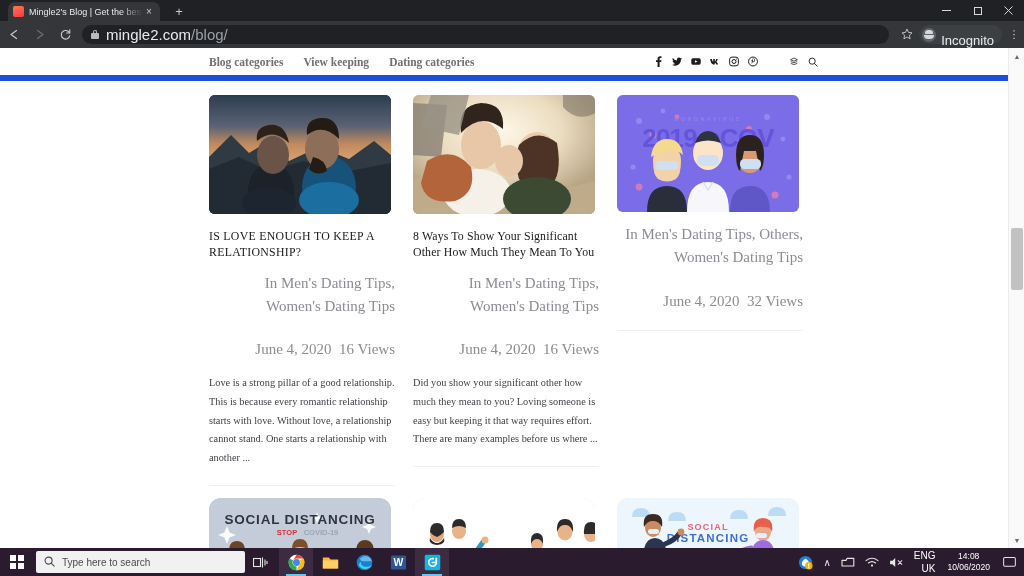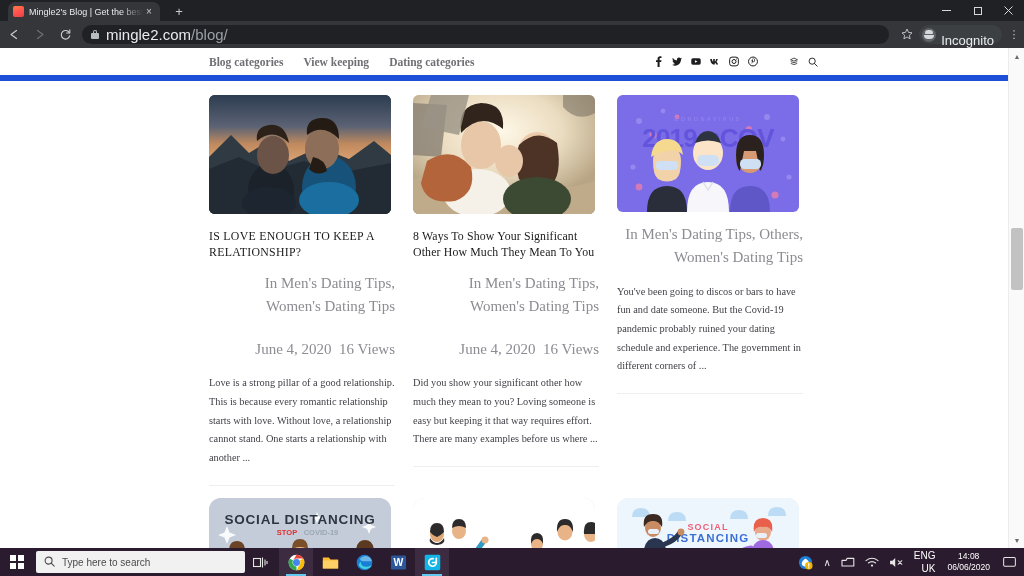--- a/index.html
+++ b/index.html
@@ -449,22 +449,24 @@
                   <ellipse cx="133" cy="62" rx="14" ry="16" fill="#d89a72"></ellipse>
                   <path d="M119 60 q0 -20 14 -20 q14 0 14 20 q0 12 -4 16 l-4 -20 l-12 0 l-4 20 q-4 -4 -4 -16z" fill="#2b2220"></path>
                   <rect x="123" y="64" width="21" height="10" rx="4.5" fill="#cfe0f5"></rect>
                   <path d="M113 117 q0 -26 20 -26 q20 0 20 26z" fill="#5f57c8"></path>
                 </g>
               </svg>
             </div>
           </div>
           <div class="card-meta">
             <span>In Men's Dating Tips, Others, Women's Dating Tips</span>
-          </div>
-          <div class="card-excerpt">You've been going to discos or bars to have fun and date someone. But the Covid-19 pandemic probably ruined your dating schedule and experience. The government in different corners of ...</div>
+            <span class="sub">
+              <span>June 4, 2020</span>&nbsp;&nbsp;<span>32 Views</span>
+            </span>
+          </div>
           <div class="divider"></div>
         </div>
       </div>
 
       <div class="grid" style="padding-top:12px;">
 
         <div class="col">
           <div class="thumb short">
             <div class="art">
               <svg viewBox="0 0 182 88" preserveAspectRatio="none">
@@ -708,21 +710,21 @@
           <path d="M1 4 L3.6 4 L6.6 1.2 L6.6 10.8 L3.6 8 L1 8 Z" fill="#e6e6e6"></path>
           <path d="M9.8 4 L13.8 8 M13.8 4 L9.8 8" stroke="#e6e6e6" stroke-width="1.1" stroke-linecap="round"></path>
         </svg>
       </div>
       <div class="tray-lang">
         <span>ENG</span>
         <span class="l2" style="display:block">UK</span>
       </div>
       <div class="tray-clock">
         <span>14:08</span>
-        <span class="l2">06/06/2020</span>
+        <span class="l2">10/06/2020</span>
       </div>
       <div class="tray-notif">
         <svg width="13" height="11" viewBox="0 0 14 12">
             <rect x="0.6" y="0.6" width="12.8" height="9.4" rx="1.2" fill="none" stroke="#e6e6e6" stroke-width="1.1"></rect>
           </svg>
       </div>
     </div>
   </div>
 
 </div>

